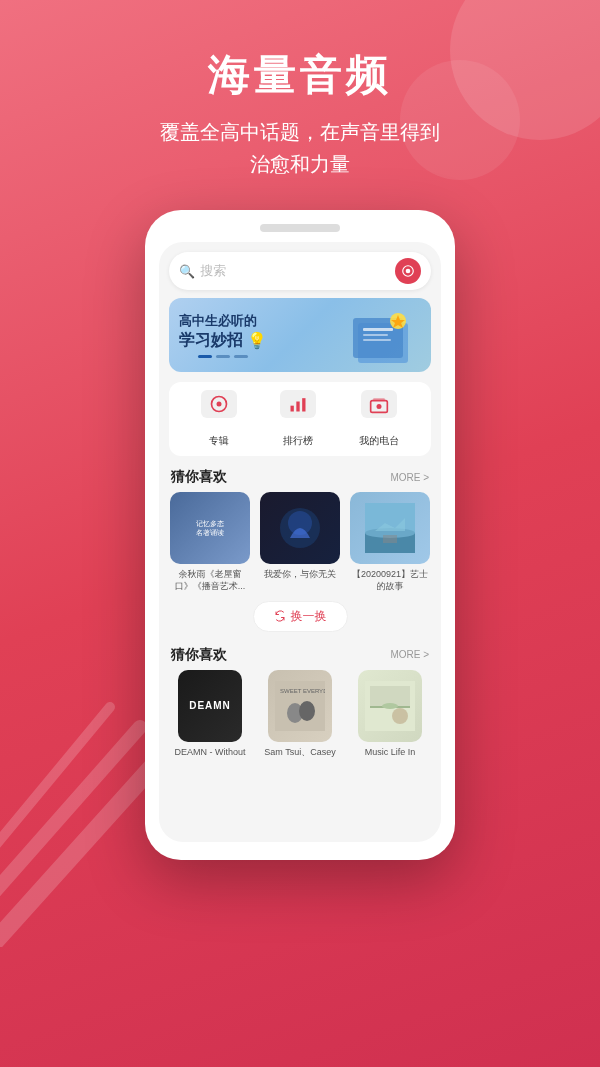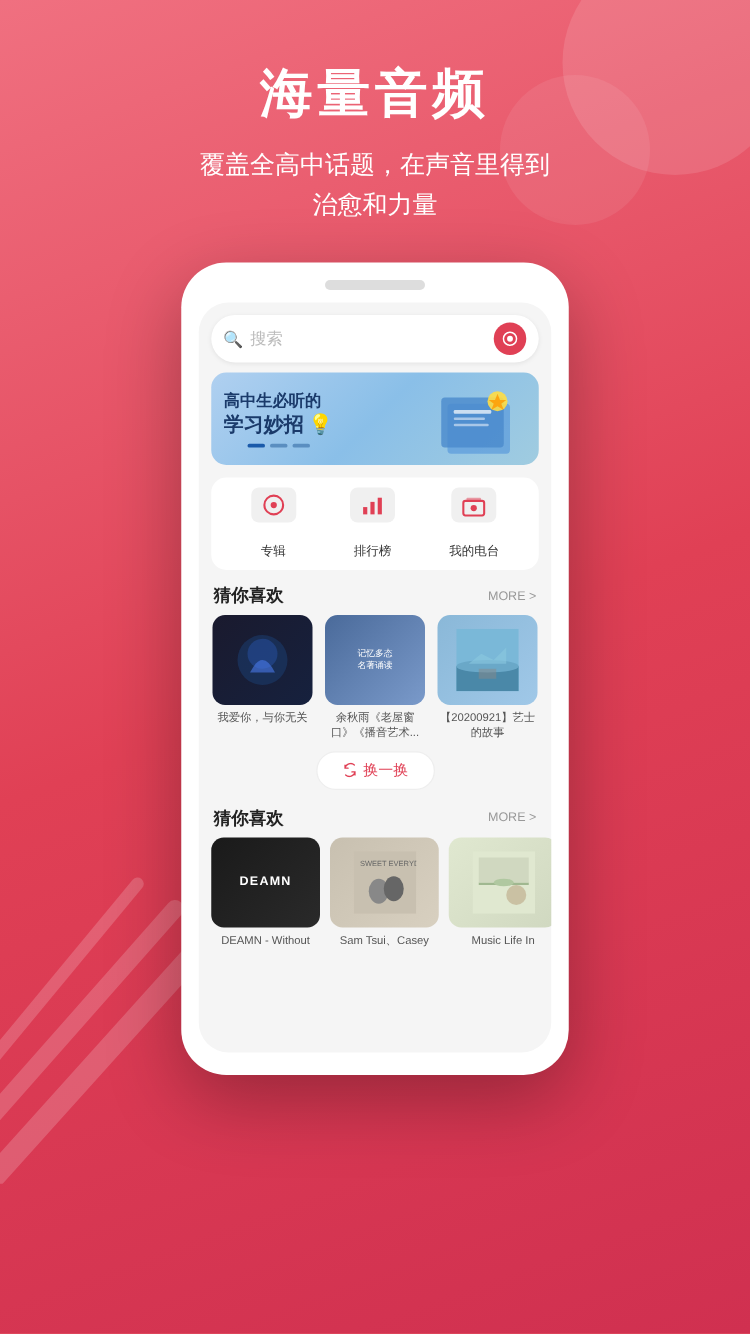--- a/index.html
+++ b/index.html
@@ -305,21 +305,21 @@
       gap: 8px;
       padding: 0 10px;
     }
     .daily-item {
       flex: 1;
       display: flex;
       flex-direction: column;
       align-items: center;
     }
     .daily-thumb {
-      width: 87px;
+      width: 64px;
       height: 72px;
       border-radius: 10px;
       overflow: hidden;
       margin-bottom: 5px;
     }
     .daily-label {
       font-size: 9px;
       color: #555;
       text-align: center;
       line-height: 1.3;
@@ -448,35 +448,35 @@
         </div>
 
         <div class="section-header">
           <div class="section-title">猜你喜欢</div>
           <div class="section-more">MORE &gt;</div>
         </div>
 
         <div class="card-grid">
 
           <div class="card-item">
+            <div class="card-thumb thumb-1">
+              <div style="font-size:7px;text-align:center;line-height:1.4;">记忆多态<br>名著诵读</div>
+            </div>
+            <div class="card-label">余秋雨《老屋窗口》《播音艺术...</div>
+          </div>
+
+          <div class="card-item">
             <div class="card-thumb thumb-2">
               <svg width="50" height="50" viewBox="0 0 50 50">
                 <circle cx="25" cy="25" r="20" fill="#1a3a6a" opacity="0.6"></circle>
                 <circle cx="25" cy="20" r="12" fill="#2a5aba" opacity="0.4"></circle>
                 <path d="M15 35 Q25 15 35 35" fill="#4a7aea" opacity="0.6"></path>
               </svg>
             </div>
             <div class="card-label">我爱你，与你无关</div>
-          </div>
-
-          <div class="card-item">
-            <div class="card-thumb thumb-1">
-              <div style="font-size:7px;text-align:center;line-height:1.4;">记忆多态<br>名著诵读</div>
-            </div>
-            <div class="card-label">余秋雨《老屋窗口》《播音艺术...</div>
           </div>
 
           <div class="card-item">
             <div class="card-thumb thumb-3">
               <svg width="50" height="50" viewBox="0 0 50 50">
                 <rect width="50" height="50" fill="#7ab8d8"></rect>
                 <rect x="0" y="30" width="50" height="20" fill="#4a88a8"></rect>
                 <ellipse cx="25" cy="30" rx="25" ry="5" fill="#6aA8c8"></ellipse>
                 <polygon points="10,28 20,20 30,25 40,15 40,28" fill="#8ac8e0" opacity="0.6"></polygon>
                 <rect x="18" y="32" width="14" height="8" fill="#888" opacity="0.5"></rect>

